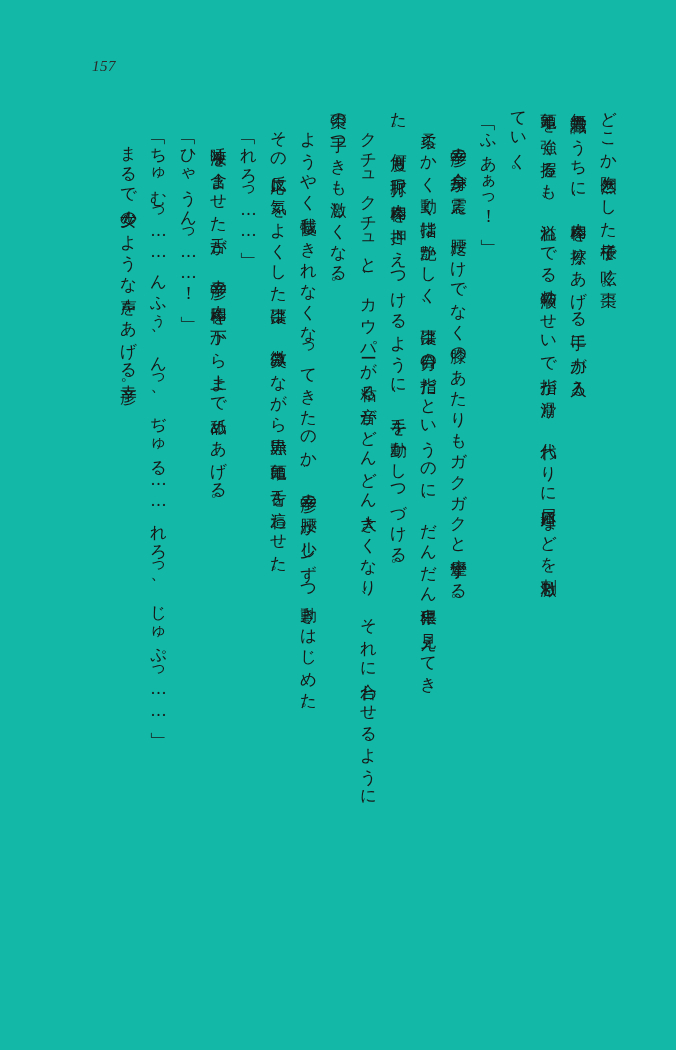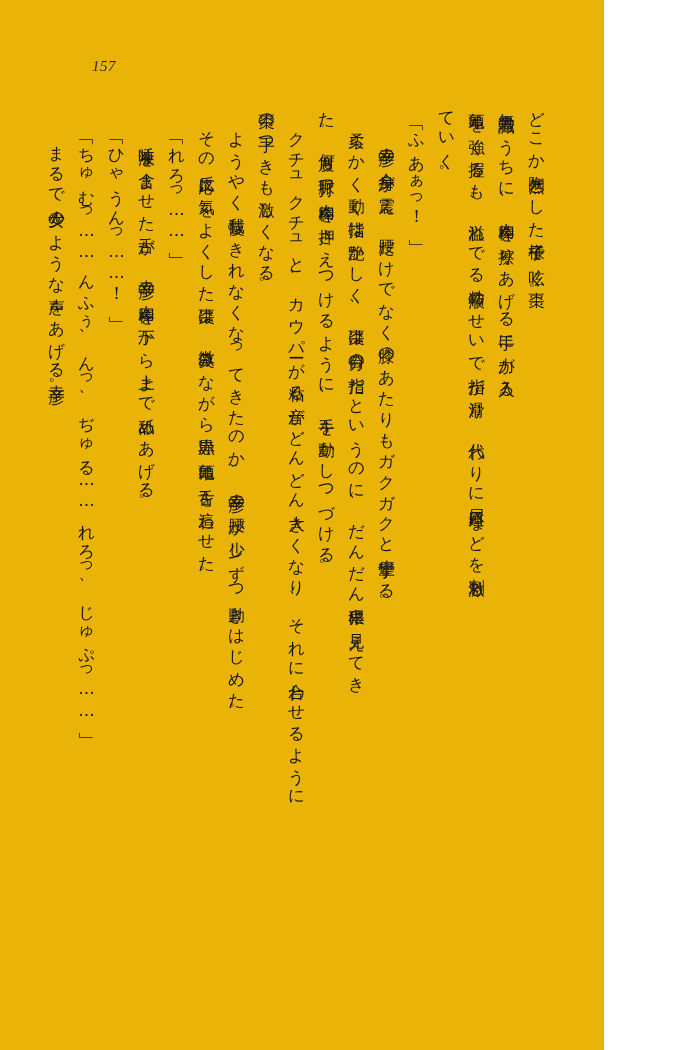--- a/index.html
+++ b/index.html
@@ -13,23 +13,23 @@
     font-family: "Liberation Serif", "DejaVu Serif", serif;
     color: #1a1a1a;
     position: relative;
     overflow: hidden;
   }
 
   .page {
     position: absolute;
     left: 0;
     top: 0;
-    width: 604px;
+    width: 676px;
     height: 1050px;
-    background: #eab308;
+    background: #14b8a6;
   }
 
   
   .page-number {
     position: absolute;
     left: 92px;
     top: 58px;
     font-family: "Liberation Serif", "DejaVu Serif", serif;
     font-style: italic;
     font-size: 15px;

